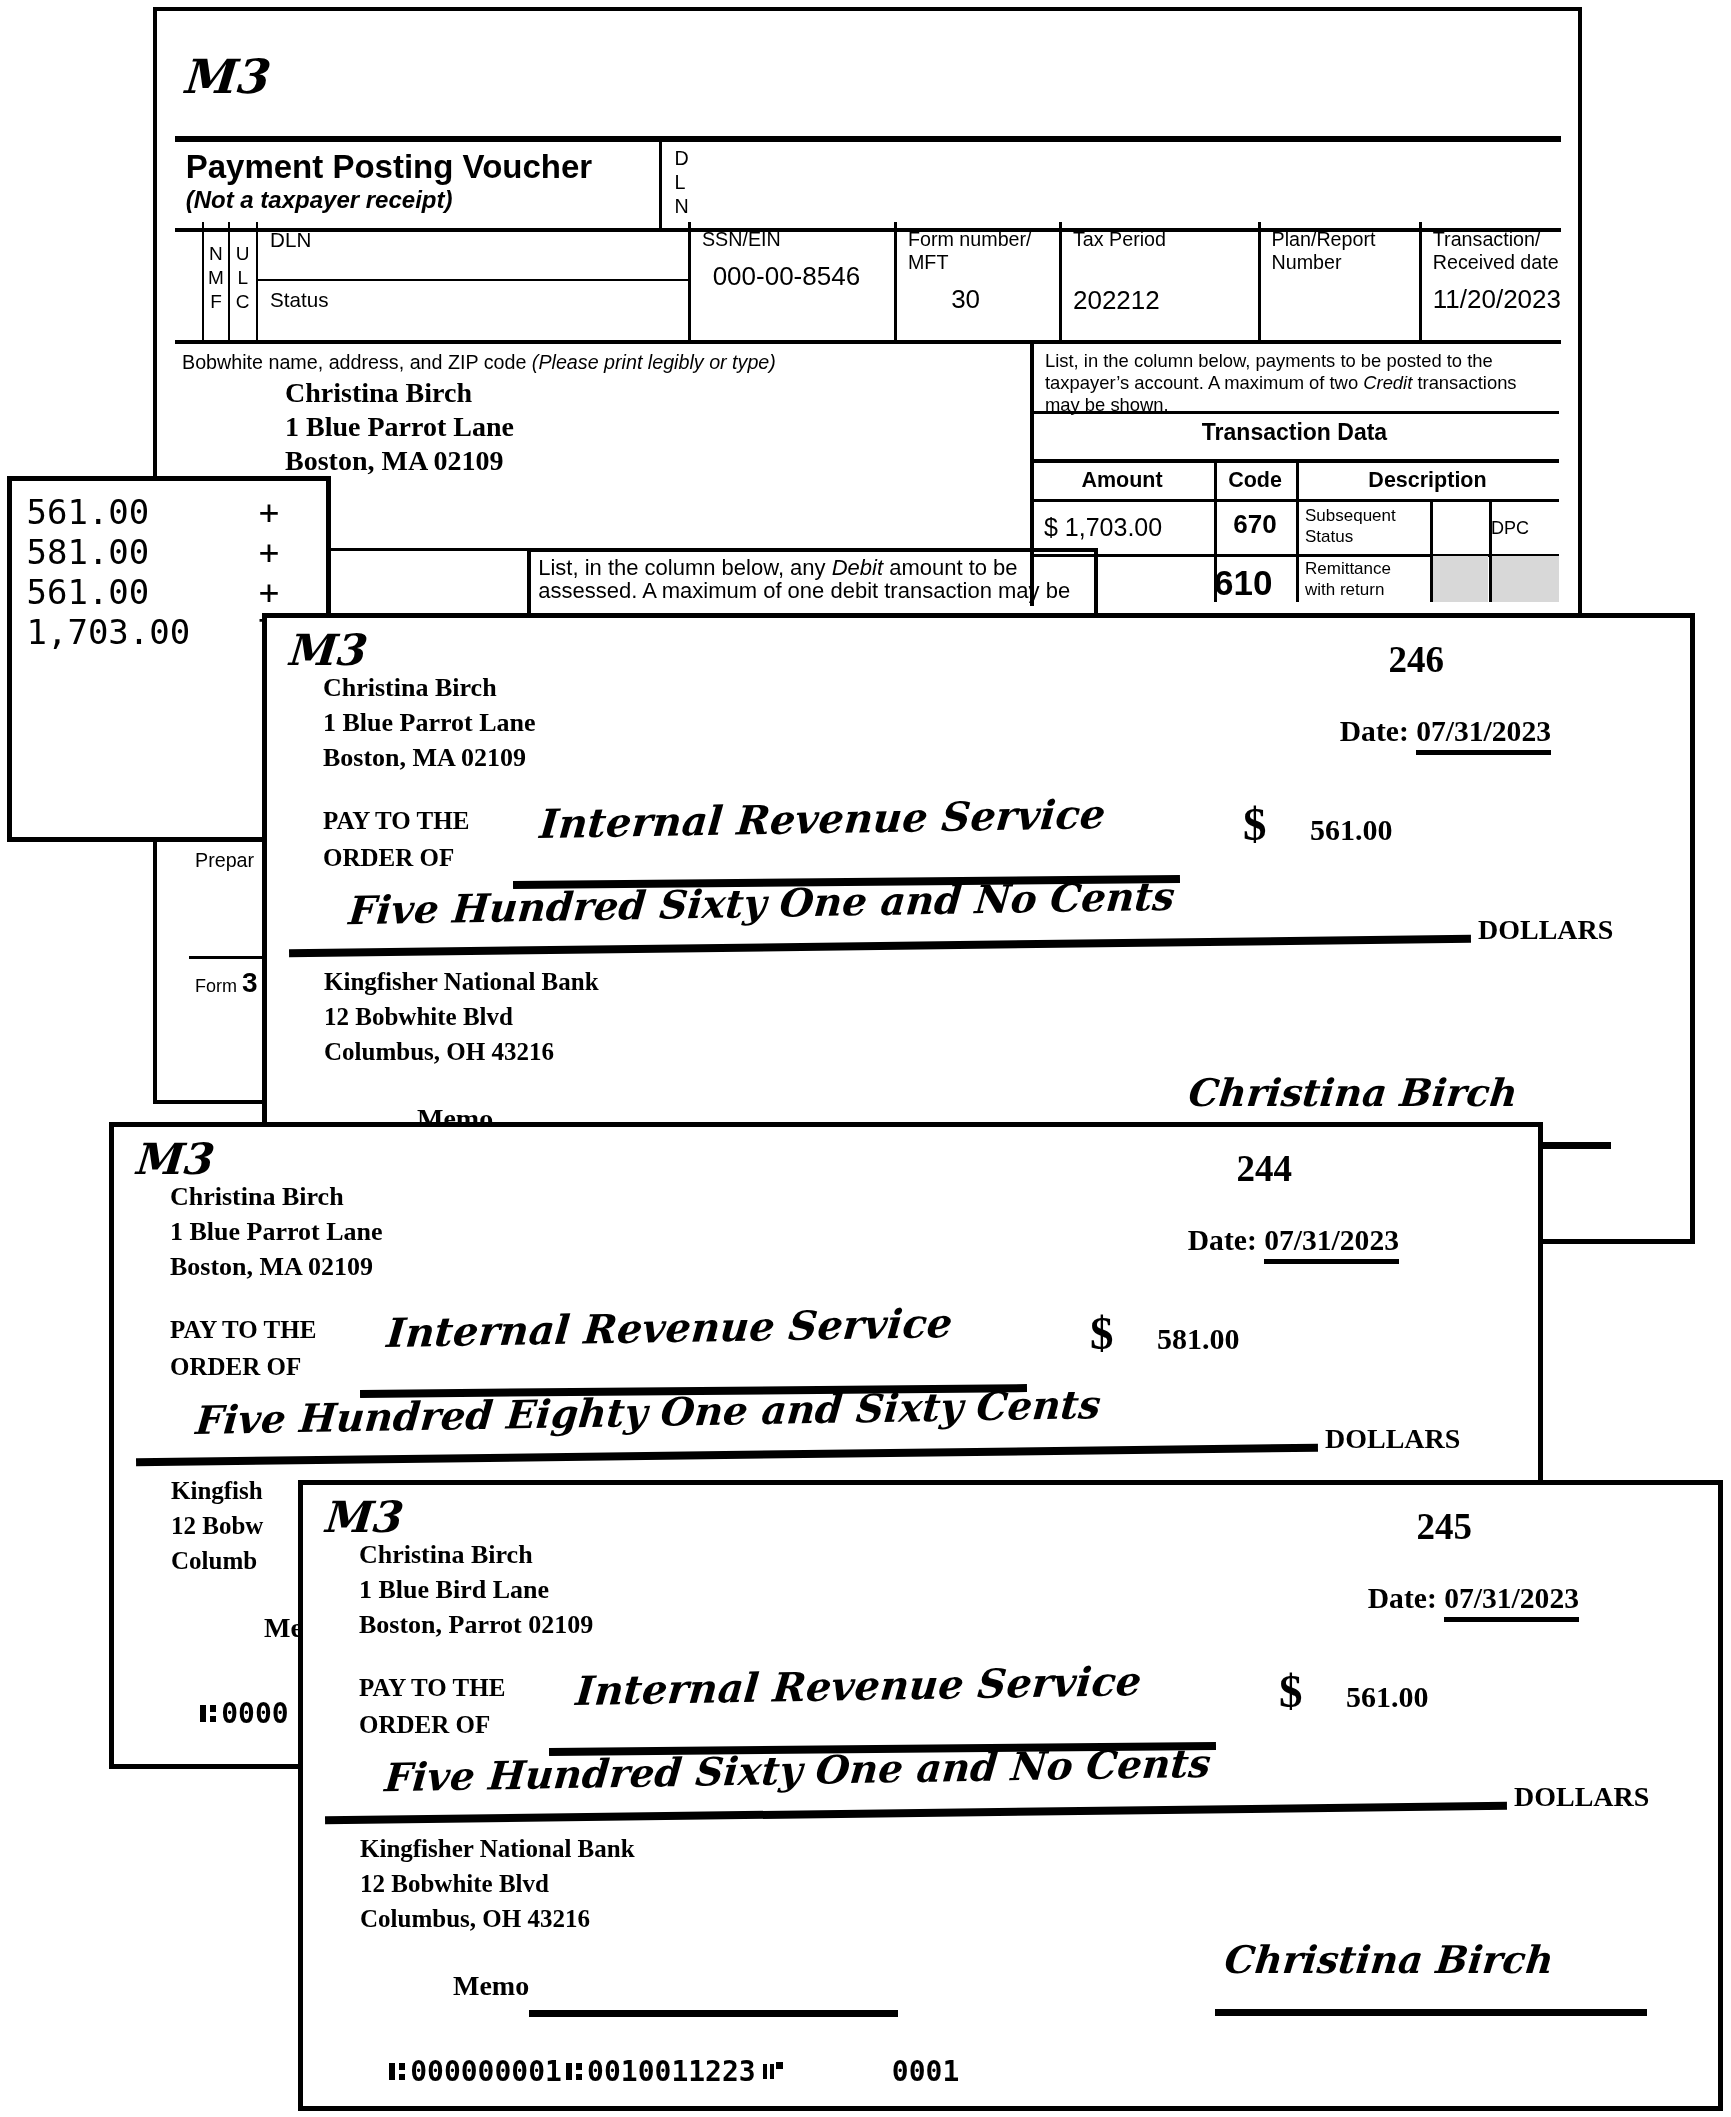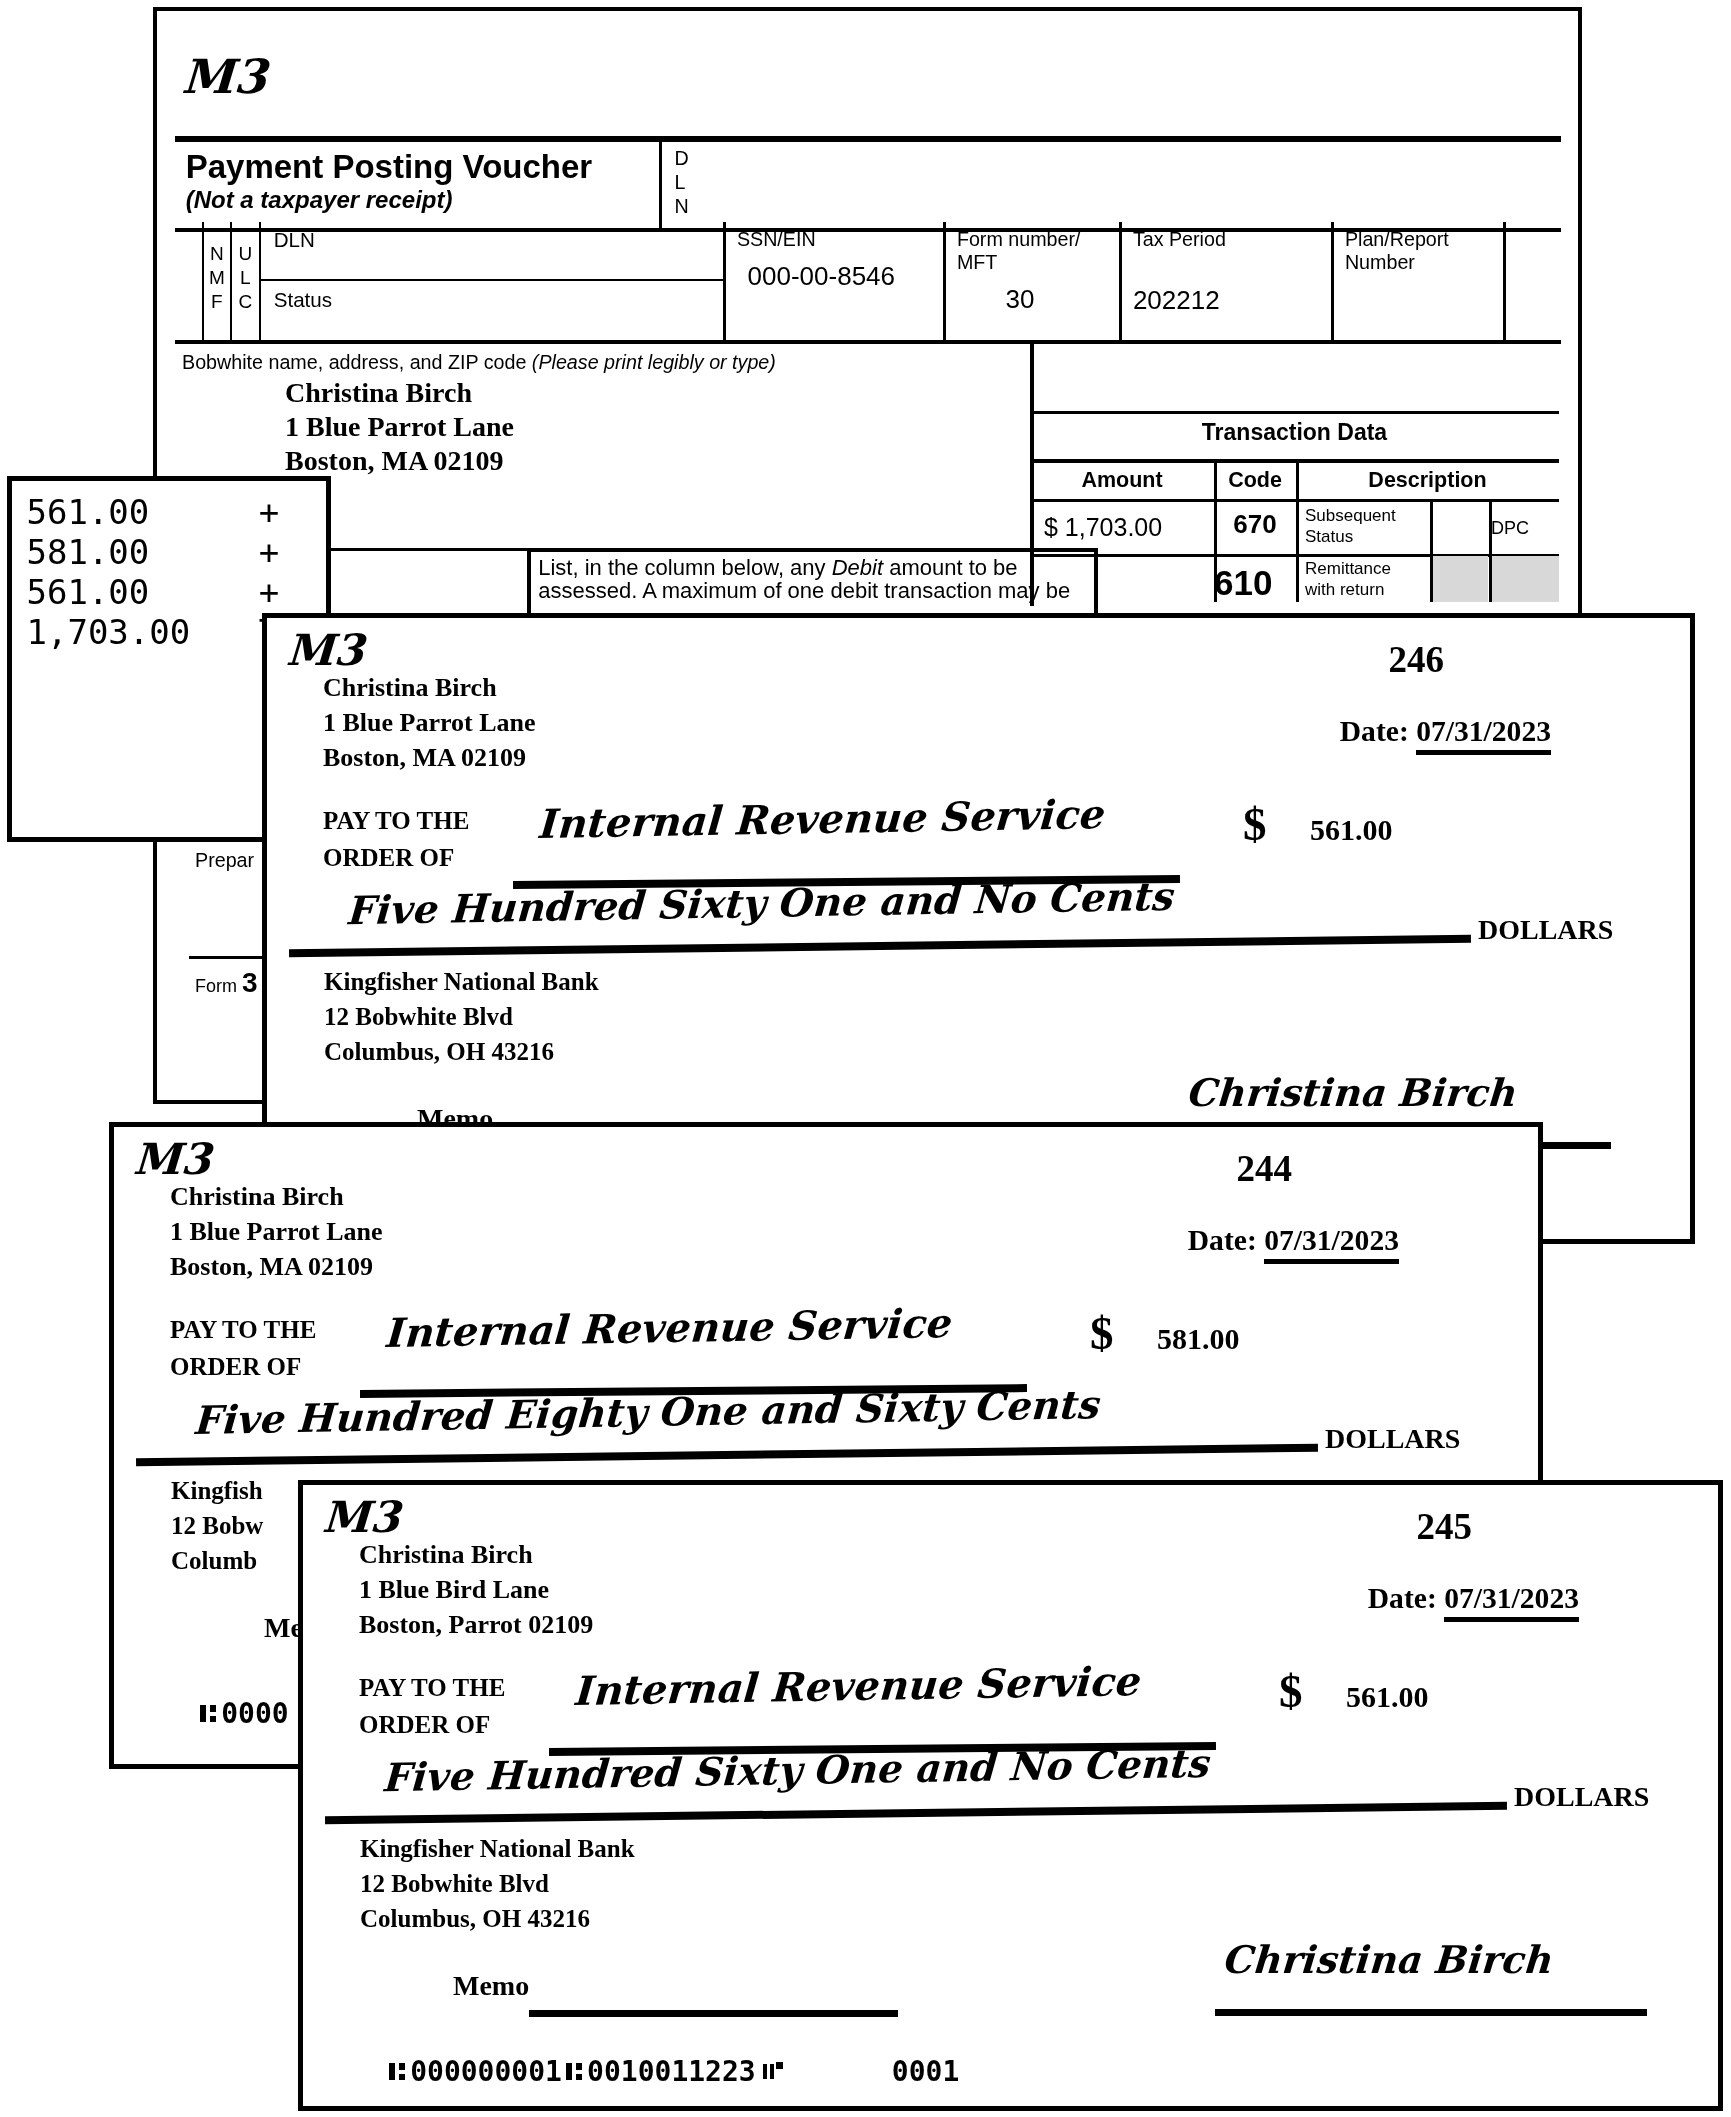--- a/index.html
+++ b/index.html
@@ -151,32 +151,39 @@
         <span>Form number/ MFT</span>
         <span class="val" style="text-align:center;padding-right:36px;">30</span>
       </div>
       <div class="fcol" style="width:212px;">
         <span>Tax Period</span>
         <span class="val" style="margin-top:38px;">202212</span>
       </div>
       <div class="fcol" style="width:172px;">
         <span>Plan/Report Number</span>
       </div>
+      <div class="fcol last" style="flex:1;">
+        <span>Transaction/ Received date</span>
+        <span class="val">11/20/2023</span>
+      </div>
     </div>
 
     <div class="abs tp-label">
       <span>Bobwhite name, address, and ZIP code </span><i>(Please print legibly or type)</i>
     </div>
     <div class="abs tp-name">
       <div>Christina Birch</div>
       <div>1 Blue Parrot Lane</div>
       <div>Boston, MA 02109</div>
     </div>
 
     <div class="line vdiv"></div>
+    <div class="abs credit-note">
+      <span>List, in the column below, payments to be posted to the taxpayer’s account. A maximum of two </span><i>Credit</i><span> transactions may be shown.</span>
+    </div>
     <div class="line tt-line1"></div>
     <div class="abs tt-title">Transaction Data</div>
     <div class="line tt-line2"></div>
     <div class="abs tt-h-amount">Amount</div>
     <div class="abs tt-h-code">Code</div>
     <div class="abs tt-h-desc">Description</div>
     <div class="line tt-line3"></div>
     <div class="line tt-line4"></div>
     <div class="line tt-colline1"></div>
     <div class="line tt-colline2"></div>

